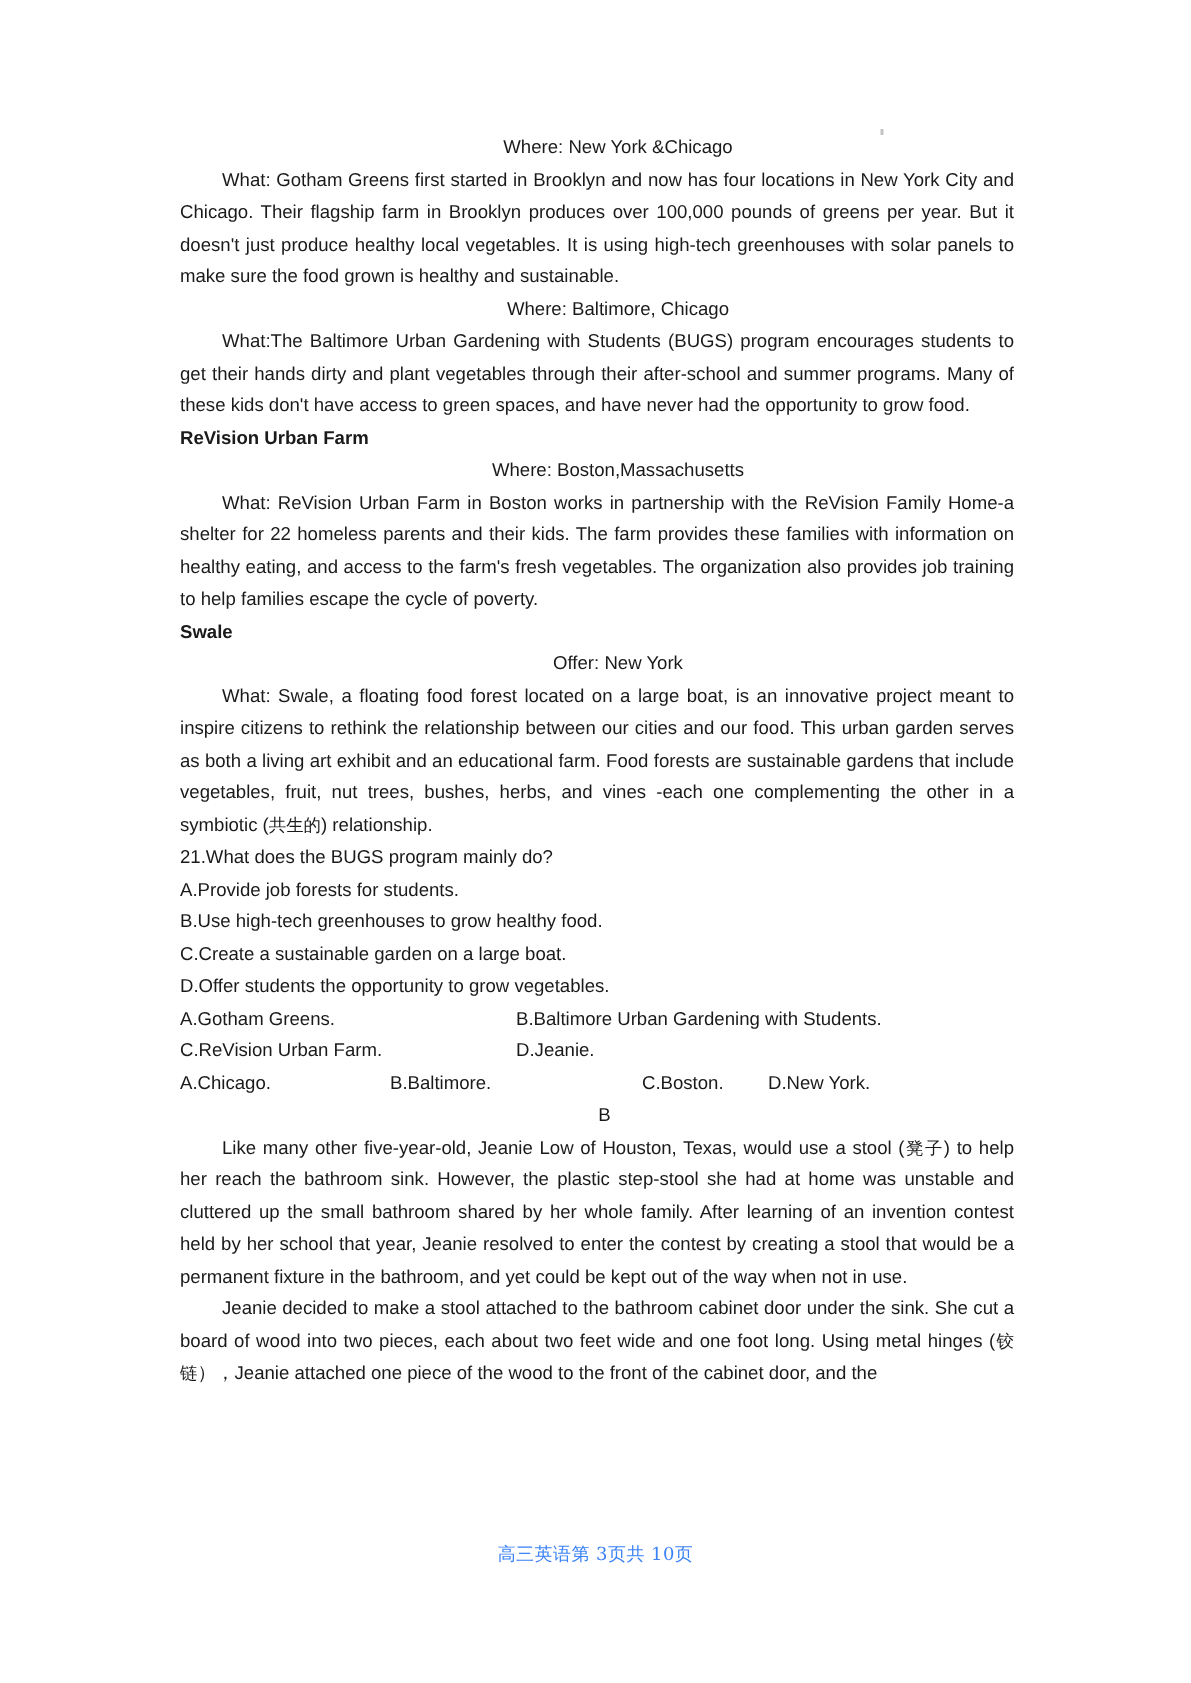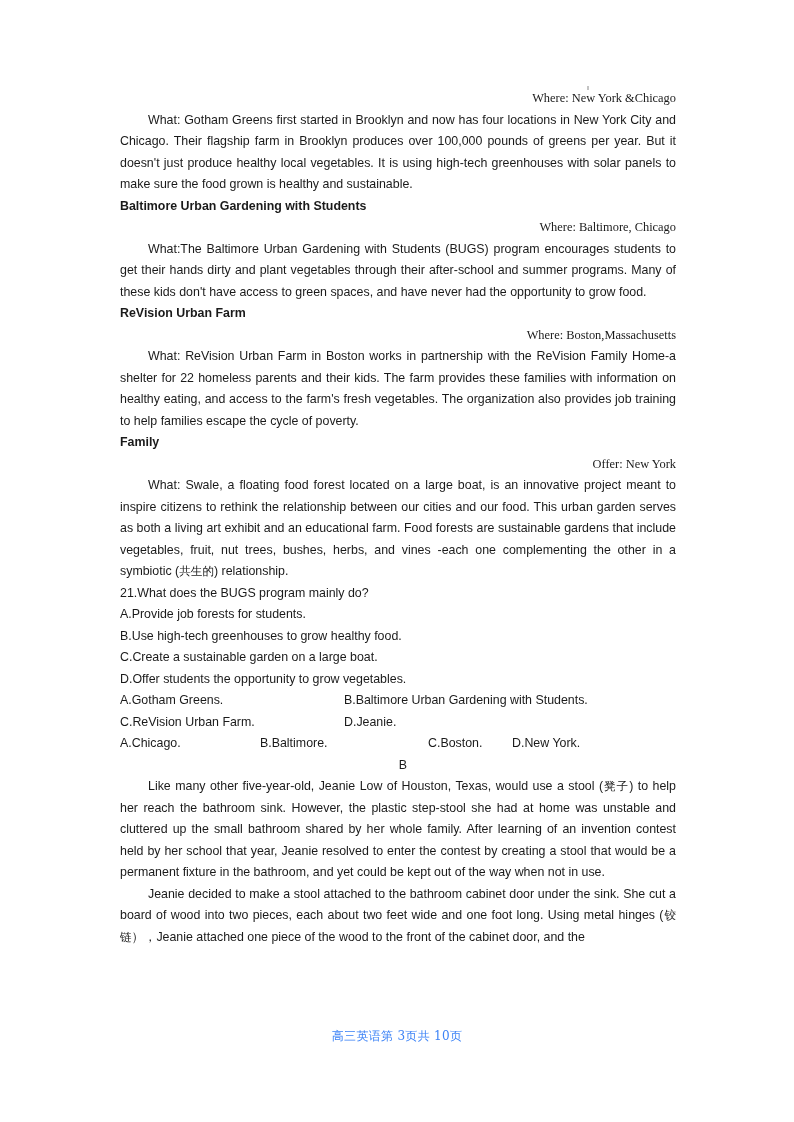--- a/index.html
+++ b/index.html
@@ -27,22 +27,21 @@
   
   .p {
     font-size: 12.4px;
     line-height: 21.5px;
     text-align: justify;
     text-justify: inter-word;
     margin: 0;
     letter-spacing: 0.0px;
   }
   .p.nojust {
-    text-align: right;
-    font-family: Liberation Serif, serif;
+    text-align: center;
   }
   .indent {
     text-indent: 28px;
   }
   .sub {
     text-indent: 28px;
   }
   .heading {
     font-size: 12.4px;
     line-height: 21.5px;
@@ -103,29 +102,28 @@
 
 <div class="page">
 
   <span class="speck"></span>
 
   <div class="content">
 
     <p class="p nojust sub">Where: New York &amp;Chicago</p>
     <p class="p indent">What: Gotham Greens first started in Brooklyn and now has four locations in New York City and Chicago. Their flagship farm in Brooklyn produces over 100,000 pounds of greens per year. But it doesn't just produce healthy local vegetables. It is using high-tech greenhouses with solar panels to make sure the food grown is healthy and sustainable.</p>
 
-    <p class="heading">Baltimore Urban Gardening with Students</p>
     <p class="p nojust sub">Where: Baltimore, Chicago</p>
     <p class="p indent">What:The Baltimore Urban Gardening with Students (BUGS) program encourages students to get their hands dirty and plant vegetables through their after-school and summer programs. Many of these kids don't have access to green spaces, and have never had the opportunity to grow food.</p>
 
     <p class="heading">ReVision Urban Farm</p>
     <p class="p nojust sub">Where: Boston,Massachusetts</p>
     <p class="p indent">What: ReVision Urban Farm in Boston works in partnership with the ReVision Family Home-a shelter for 22 homeless parents and their kids. The farm provides these families with information on healthy eating, and access to the farm's fresh vegetables. The organization also provides job training to help families escape the cycle of poverty.</p>
 
-    <p class="heading">Family</p>
+    <p class="heading">Swale</p>
     <p class="p nojust sub">Offer: New York</p>
     <p class="p indent"><span>What: Swale, a floating food forest located on a large boat, is an innovative project meant to inspire citizens to rethink the relationship between our cities and our food. This urban garden serves as both a living art exhibit and an educational farm. Food forests are sustainable gardens that include vegetables, fruit, nut trees, bushes, herbs, and vines -each one complementing the other in a symbiotic (</span><span class="cjk">共生的</span><span>) relationship.</span></p>
 
     <p class="q">21.What does the BUGS program mainly do?</p>
     <p class="q">A.Provide job forests for students.</p>
     <p class="q">B.Use high-tech greenhouses to grow healthy food.</p>
     <p class="q">C.Create a sustainable garden on a large boat.</p>
     <p class="q">D.Offer students the opportunity to grow vegetables.</p>
 
     <p class="opt-row"><span class="opt" style="width:224px">A.Gotham Greens.</span><span class="opt">B.Baltimore Urban Gardening with Students.</span></p>

